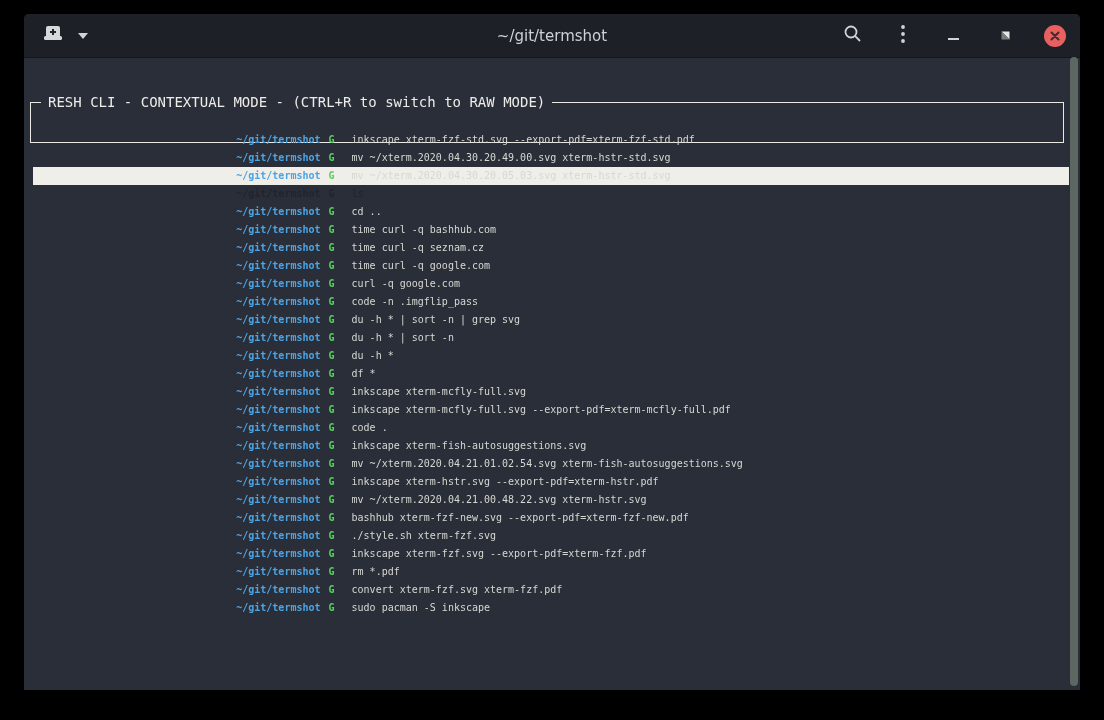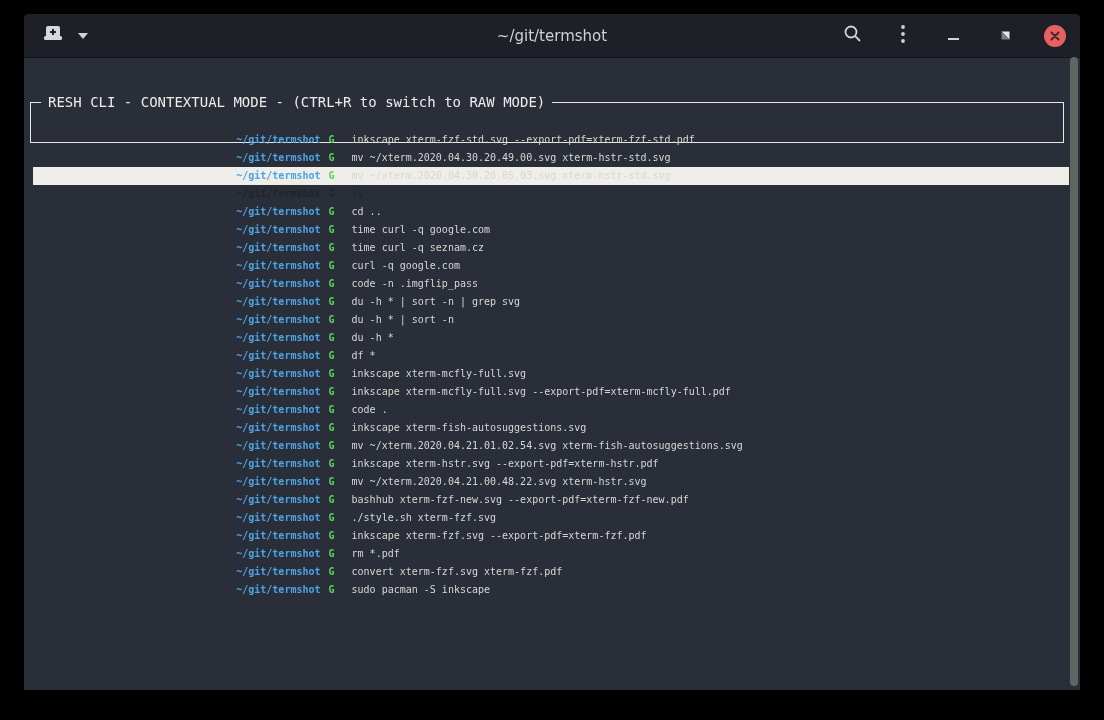--- a/index.html
+++ b/index.html
@@ -127,24 +127,27 @@
         <div class="row">
           <span class="pwd">~/git/termshot</span><span class="git">G</span><span class="cmd">mv ~/xterm.2020.04.30.20.05.03.svg xterm-hstr-std.svg</span>
         </div>
         <div class="row selected">
           <span class="pwd">~/git/termshot</span><span class="git">G</span><span class="cmd">ls</span>
         </div>
         <div class="row">
           <span class="pwd">~/git/termshot</span><span class="git">G</span><span class="cmd">cd ..</span>
         </div>
         <div class="row">
+          <span class="pwd">~/git/termshot</span><span class="git">G</span><span class="cmd">time curl -q bashhub.com</span>
+        </div>
+        <div class="row">
+          <span class="pwd">~/git/termshot</span><span class="git">G</span><span class="cmd">time curl -q seznam.cz</span>
+        </div>
+        <div class="row">
           <span class="pwd">~/git/termshot</span><span class="git">G</span><span class="cmd">time curl -q google.com</span>
-        </div>
-        <div class="row">
-          <span class="pwd">~/git/termshot</span><span class="git">G</span><span class="cmd">time curl -q seznam.cz</span>
         </div>
         <div class="row">
           <span class="pwd">~/git/termshot</span><span class="git">G</span><span class="cmd">curl -q google.com</span>
         </div>
         <div class="row">
           <span class="pwd">~/git/termshot</span><span class="git">G</span><span class="cmd">code -n .imgflip_pass</span>
         </div>
         <div class="row">
           <span class="pwd">~/git/termshot</span><span class="git">G</span><span class="cmd">du -h * | sort -n | grep svg</span>
         </div>

